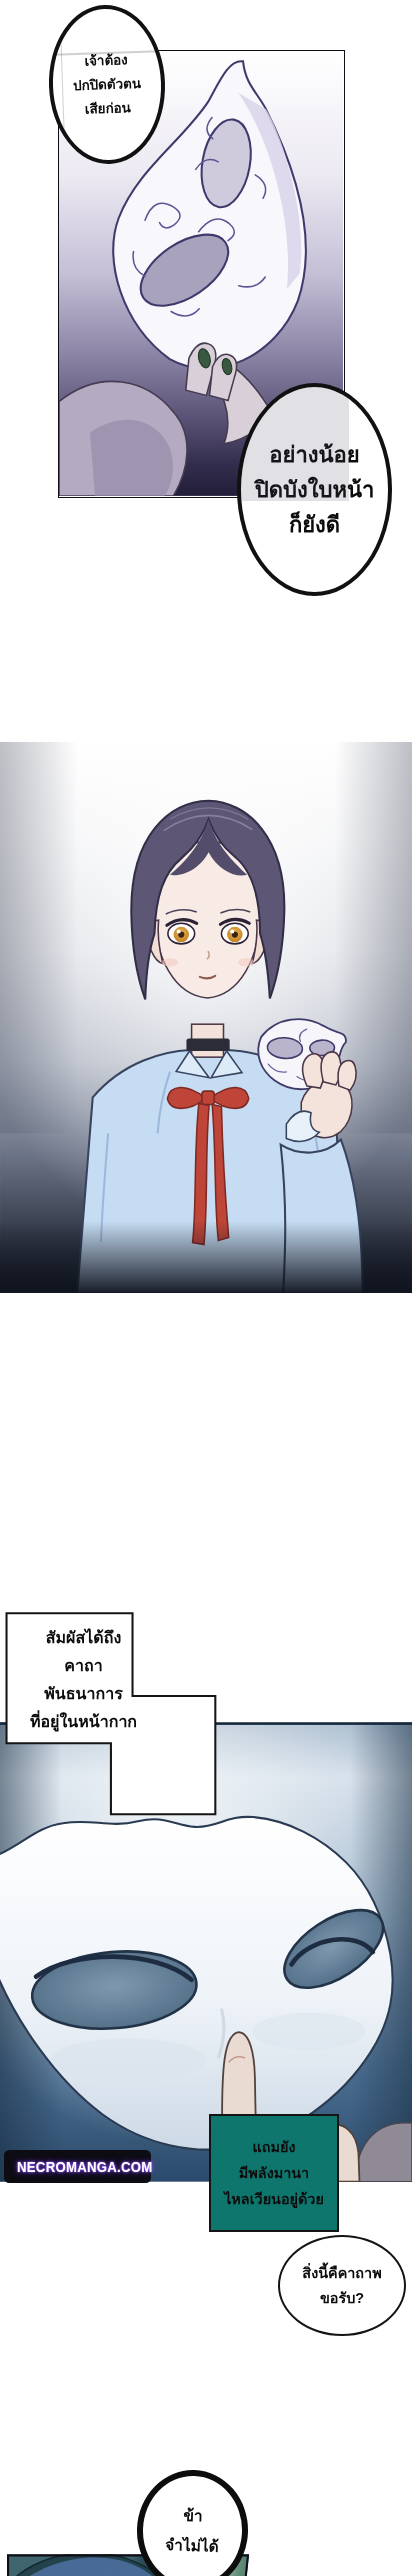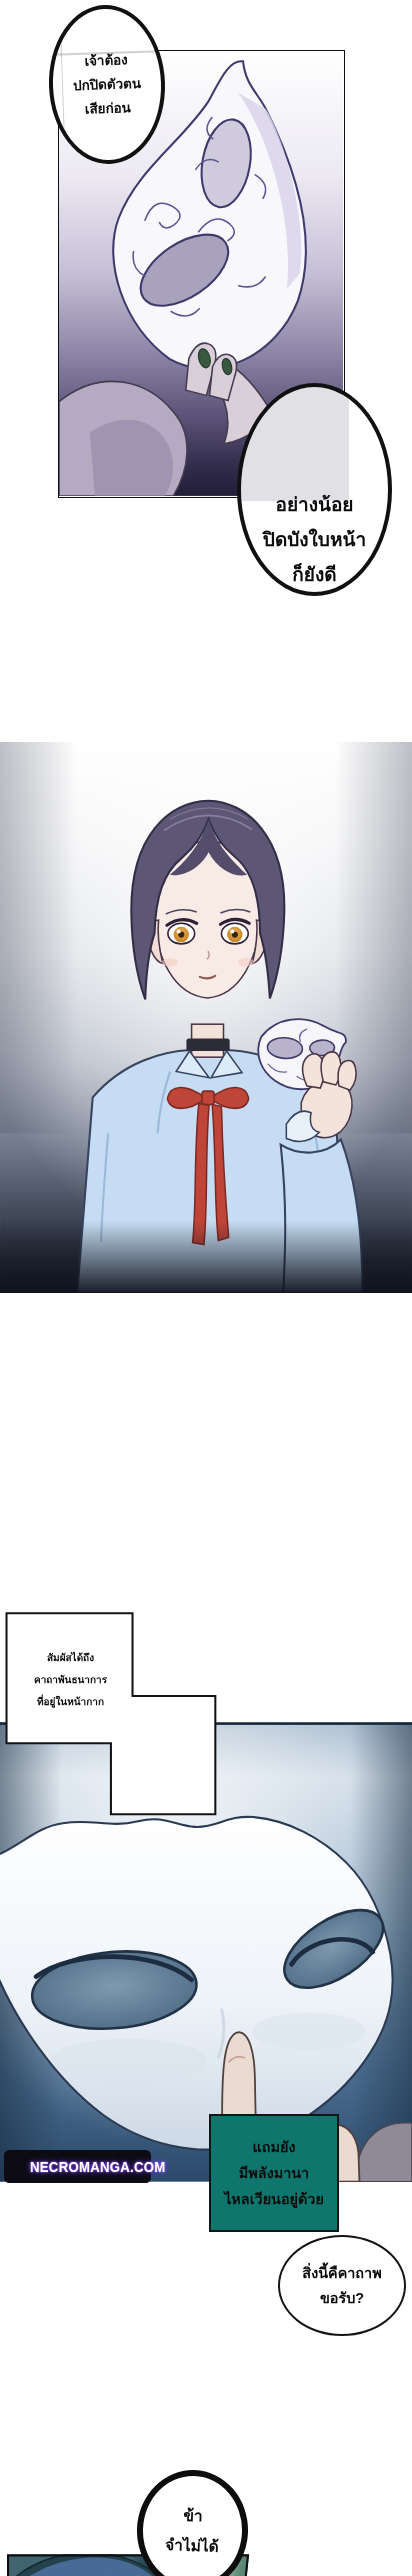--- a/index.html
+++ b/index.html
@@ -16,34 +16,34 @@
   .bubble{position:absolute;background:#ffffff;color:#0c0c0c;display:flex;align-items:center;
           justify-content:center;text-align:center;white-space:pre-line;font-weight:bold;
           box-sizing:border-box;overflow:hidden;}
   .ellipse{border-radius:50%;}
   .rough{border:4.6px solid #111111;}
   .rougher{border:6.2px solid #0d0d0d;}
   .smooth{border:2.1px solid #141414;}
   .capbox{position:absolute;color:#0c0c0c;display:flex;align-items:center;justify-content:center;
           text-align:center;white-space:pre-line;font-weight:bold;}
   #b1{left:49px;top:5.2px;width:116px;height:159px;font-size:13.4px;line-height:24px;border-width:4.1px;transform:rotate(-2deg);}
-  #b2{left:237px;top:383px;width:155px;height:213px;font-size:19px;line-height:35px;align-items:flex-end;}
+  #b2{left:237px;top:383px;width:155px;height:213px;font-size:22px;line-height:35px;}
   #b2 .tint{position:absolute;left:0;top:0;width:108px;height:114px;background:rgba(70,65,95,0.16);}
   #b1 .pline-v{position:absolute;left:8.8px;top:0;width:1.5px;height:100%;background:rgba(40,38,55,0.22);}
   #b1 .pline-h{position:absolute;left:0;top:43px;width:100%;height:1.5px;background:rgba(40,38,55,0.22);}
-  #capA-text{left:13px;top:1628px;width:115px;height:103px;font-size:10px;line-height:22px;}
+  #capA-text{left:26px;top:1628px;width:115px;height:103px;font-size:16px;line-height:28px;}
   #capB-text{left:114px;top:1716px;width:99px;height:88px;font-size:14px;line-height:25px;}
   #capC{left:209px;top:2114px;width:130px;height:118px;background:#0f766e;border:2.1px solid #141414;
         box-sizing:border-box;font-size:14.4px;line-height:26px;z-index:6;}
   #q1{left:278px;top:2235px;width:128px;height:101px;font-size:14.4px;line-height:25px;z-index:5;}
   #a1{left:137px;top:2470px;width:111px;height:121px;font-size:15.5px;line-height:30px;transform:rotate(2deg);z-index:5;}
   .capflex{display:flex;align-items:center;justify-content:center;}
   
   #watermark{left:4.1px;top:2150px;width:147px;height:33px;background:#0d0c13;border-radius:5.2px;
-             display:flex;align-items:center;gap:4.1px;padding:0 22px;box-sizing:border-box;z-index:4;}
+             display:flex;align-items:center;gap:4.1px;padding:0 9px;box-sizing:border-box;z-index:4;}
   #watermark .wm-text{color:#ffffff;font-weight:bold;font-size:14px;letter-spacing:0.3px;
              transform:scaleX(0.94);transform-origin:left center;white-space:nowrap;
              text-shadow:0 0 3.1px #8b5cf6,0 0 6.2px #7b2ff7,0 0 1px #c4b5fd;}
   .z3{z-index:3;} .z4{z-index:4;}
 </style>
 </head>
 <body>
 
 <div id="page">
 

